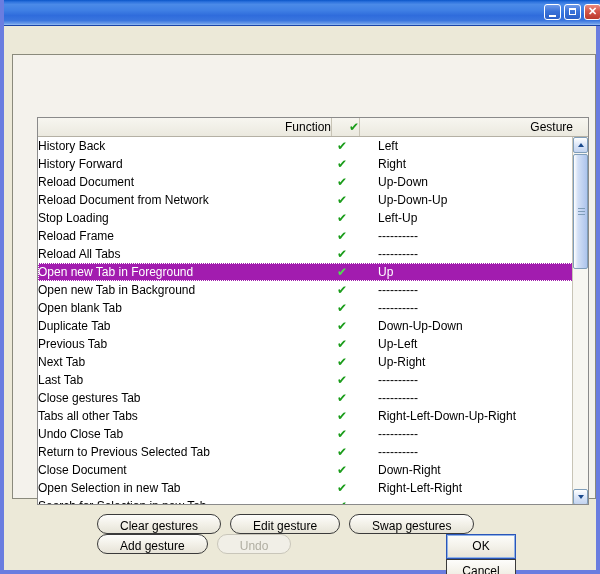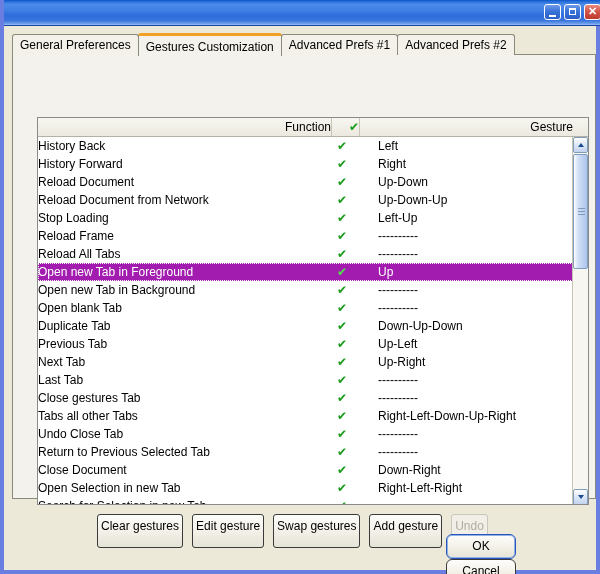--- a/index.html
+++ b/index.html
@@ -275,30 +275,30 @@
   }
 
   
   #action-row {
     position: absolute;
     left: 84px; top: 459px;
     height: 24px;
   }
   .btn {
     display: inline-block;
-    height: 34px;
-    box-sizing: border-box;
-    padding: 0 3px;
+    height: 20px;
+    box-sizing: border-box;
+    padding: 0 22px;
     margin-right: 9px;
     font-size: 12px;
     line-height: 22px;
     color: #000000;
     background: linear-gradient(to bottom, #fdfdfb 0%, #f3f1e9 48%, #e6e3d7 100%);
     border: 1px solid #3a3a3a;
-    border-radius: 3px;
+    border-radius: 11px;
     cursor: default;
     white-space: nowrap;
   }
   .btn.disabled {
     color: #b0aea2;
     background: #f1efe7;
     border-color: #c9c6ba;
   }
 
   
@@ -312,21 +312,21 @@
     width: 70px;
     height: 25px;
     box-sizing: border-box;
     margin-left: 10px;
     font-size: 12px;
     line-height: 23px;
     text-align: center;
     color: #000000;
     background: linear-gradient(to bottom, #fdfdfb 0%, #f4f2ea 48%, #e6e3d7 100%);
     border: 1px solid #3a3a3a;
-    border-radius: 6px;
+    border-radius: 0;
     cursor: default;
   }
   .btn-footer.default {
     border: 1px solid #2a55b8;
     box-shadow: inset 0 0 0 1px #8fb2e8;
   }
 </style>
 </head>
 <body>
 
@@ -338,21 +338,20 @@
       <span class="glyph-min"></span>
     </div>
     <div class="tb-btn" id="btn-max">
       <span class="glyph-max"></span>
     </div>
     <div class="tb-btn" id="btn-close">
       <span>✕</span>
     </div>
   </div>
 
-  <div id="tabstrip"><div class="tab">General Preferences</div><div class="tab active">Gestures Customization</div><div class="tab">Advanced Prefs #1</div><div class="tab">Advanced Prefs #2</div></div>
 
   <div id="panel">
 
     <div id="listbox">
 
       <div id="list-header">
         <div class="hdr-cell" id="hdr-function">Function</div>
         <div class="hdr-cell" id="hdr-check">✔</div>
         <div class="hdr-cell" id="hdr-gesture">Gesture</div>
       </div>

